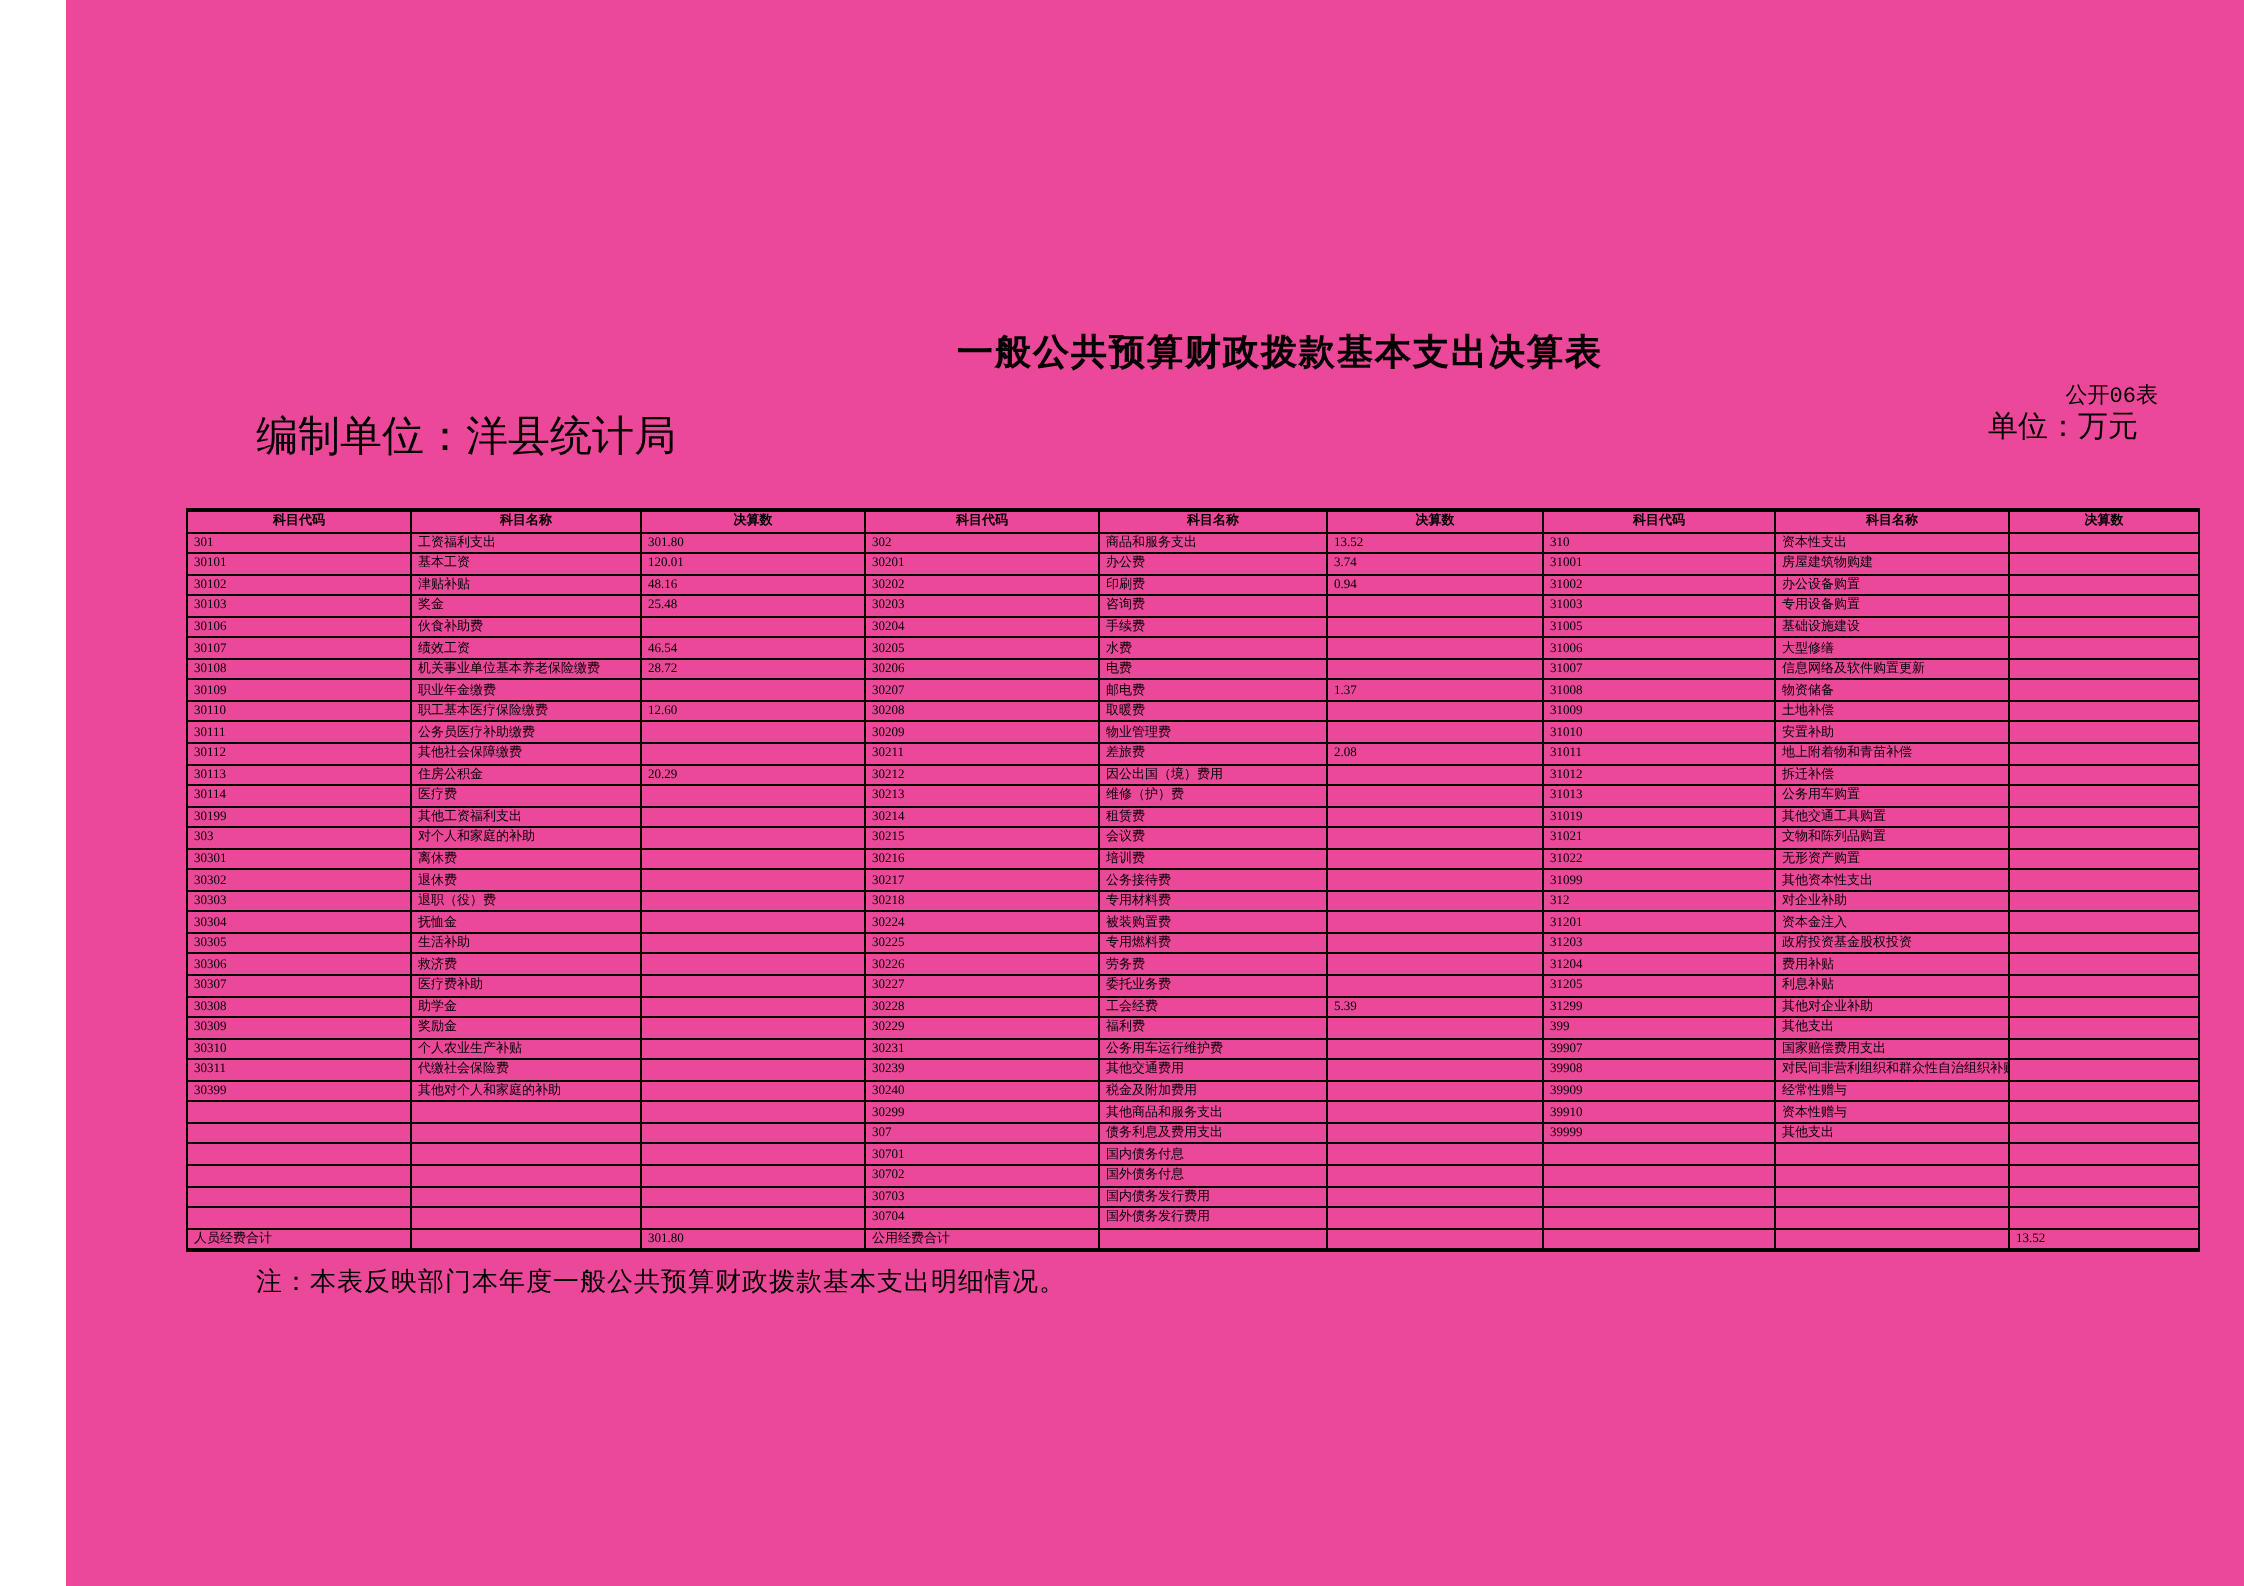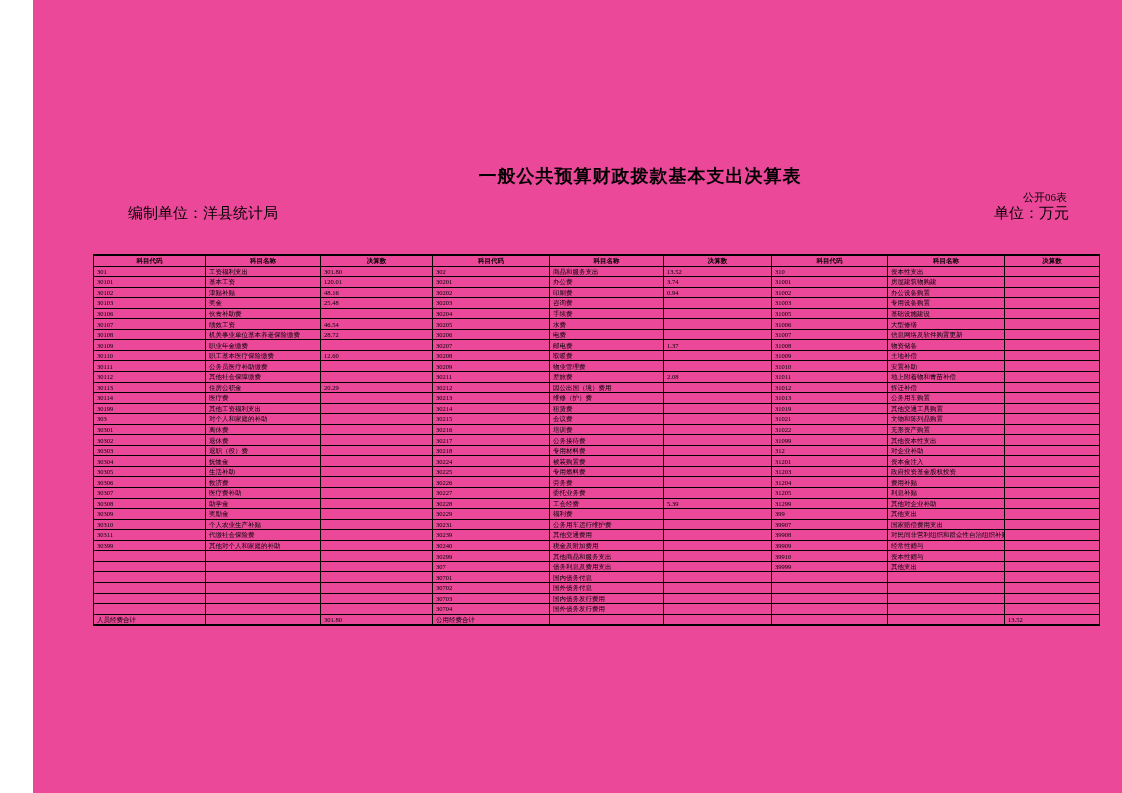--- a/index.html
+++ b/index.html
@@ -7,22 +7,22 @@
     position:relative; width:1122px; height:793px; background:#ec4899;
     font-family:"Liberation Serif","DejaVu Serif",serif; color:#000;
     overflow:hidden;
     margin-left:33px;
   }
   .title {
     position:absolute; top:164px; left:0; width:100%;
     box-sizing:border-box; padding-left:92px;
     text-align:center; font-size:18px; font-weight:bold; letter-spacing:1px;
   }
-  .table-code { position:absolute; top:190px; right:88px; font-size:11px; }
-  .org-label  { position:absolute; top:204px; left:95px;  font-size:15px; }
+  .table-code { position:absolute; top:190px; right:76px; font-size:11px;font-family:Liberation Mono, monospace; }
+  .org-label  { position:absolute; top:204px; left:95px;  font-size:21px; }
   .unit-label { position:absolute; top:204px; right:86px; font-size:15px;text-align:center; }
   table.fin {
     position:absolute; top:254px; left:60px; width:1006px;
     border-collapse:collapse; table-layout:fixed;
     border-top:2px solid #000; border-bottom:2px solid #000;
     border-left:1px solid #000; border-right:1px solid #000;
   }
   table.fin th, table.fin td {
     border:1px solid #000;
     height:9.55px;
@@ -442,13 +442,14 @@
           <td>公用经费合计</td>
           <td></td>
           <td></td>
           <td></td>
           <td></td>
           <td>13.52</td>
         </tr>
       </tbody>
   </table>
 
+  <div class="note">注：本表反映部门本年度一般公共预算财政拨款基本支出明细情况。</div>
 </div>
 
 </body></html>

